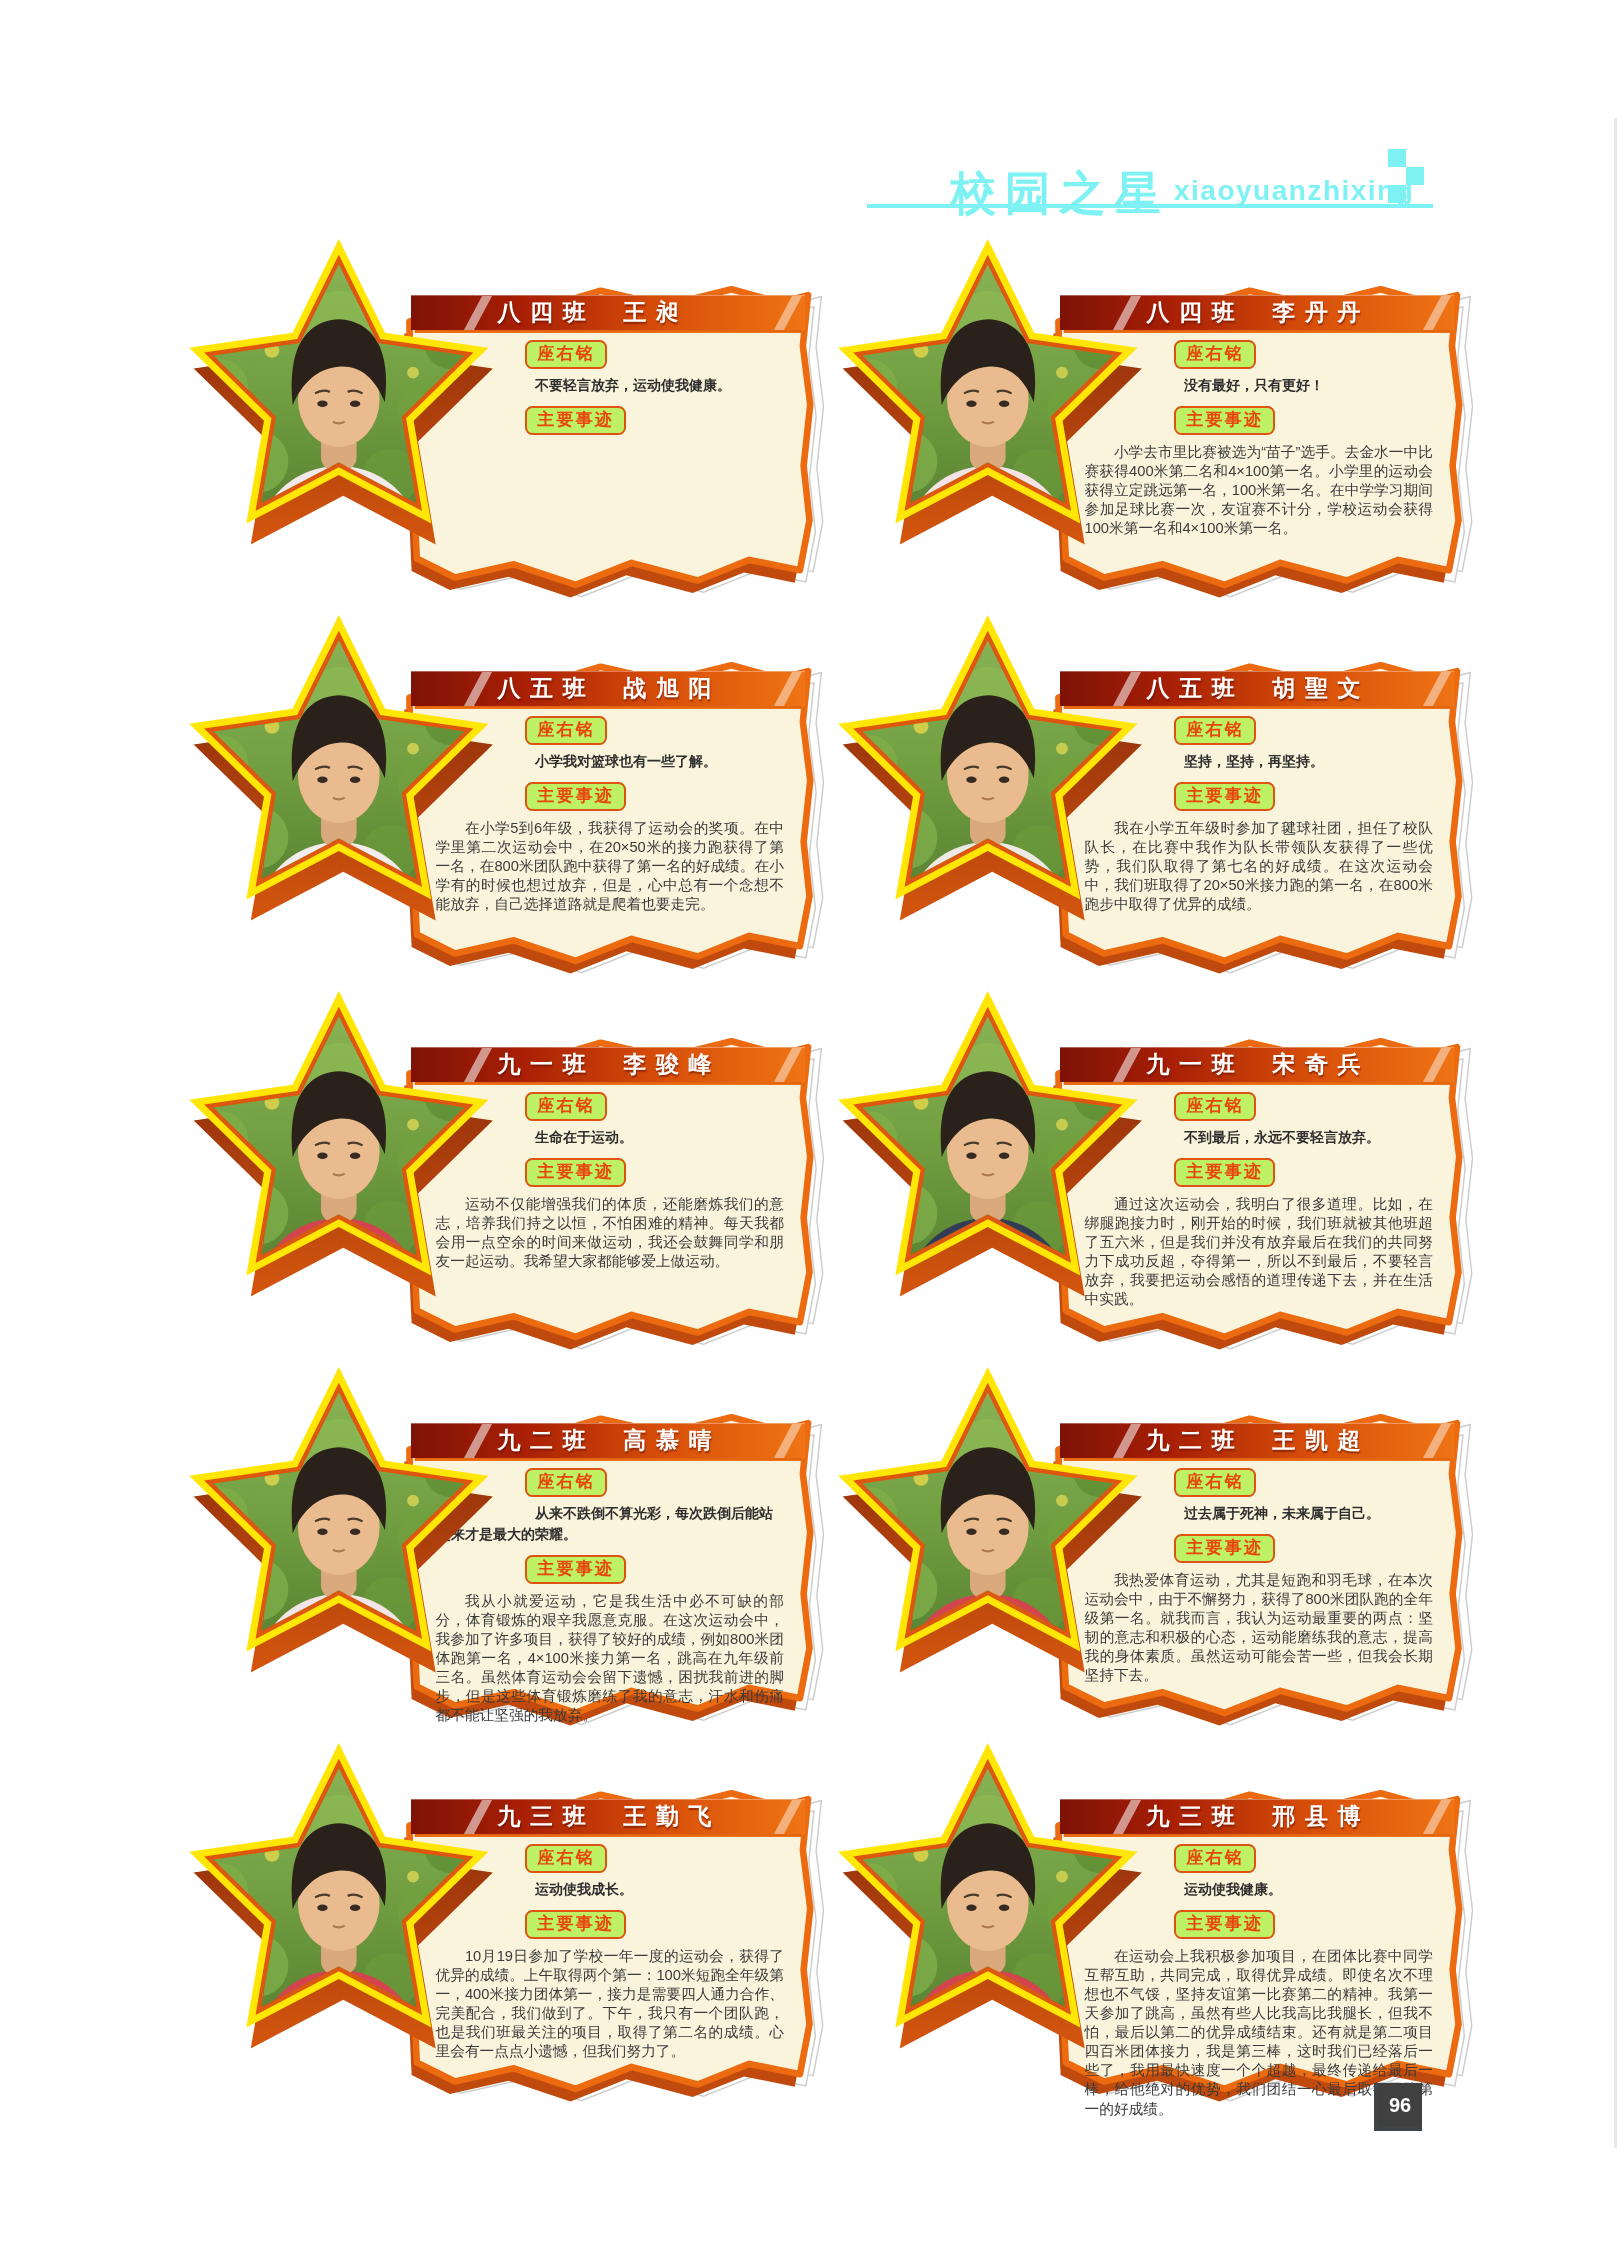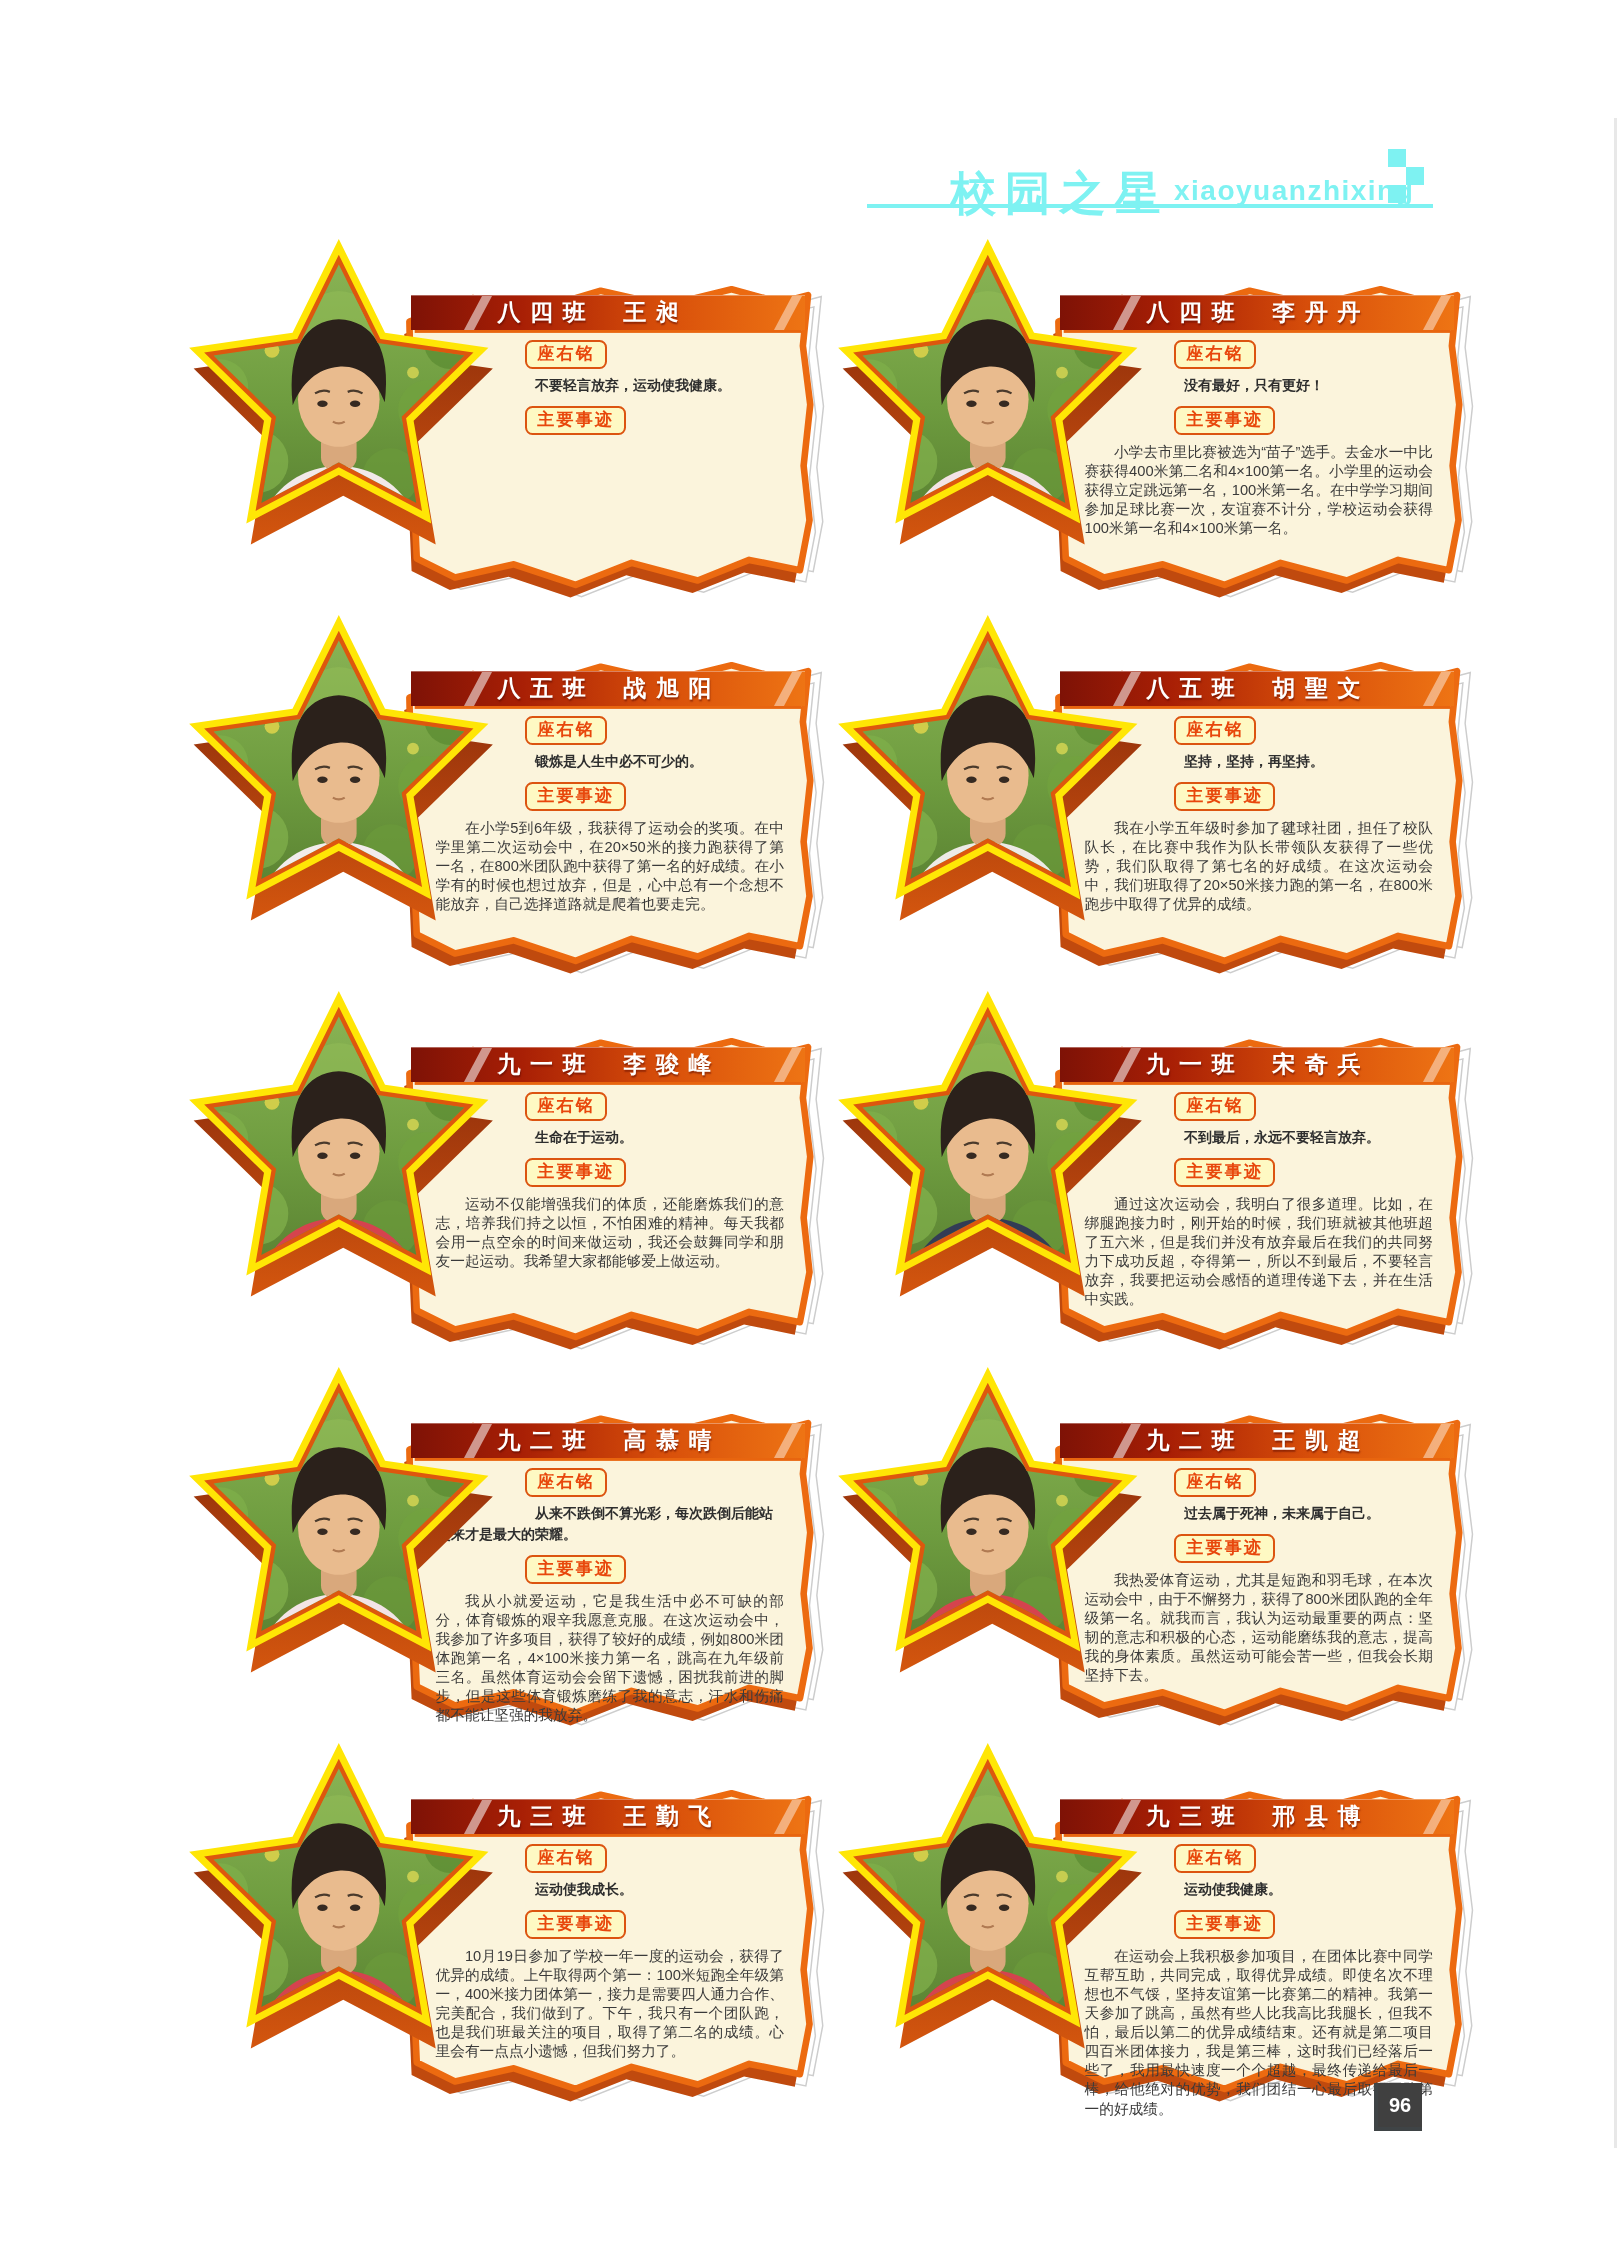--- a/index.html
+++ b/index.html
@@ -33,21 +33,21 @@
     border-top:1.5px solid rgba(255,255,255,.35);
     box-shadow:0 6.6px 0 -3.7px #E8650F;}
   .banner .cls,.banner .nm{color:#ffffff;font-weight:bold;font-size:23px;letter-spacing:9.6px;
     white-space:nowrap;text-shadow:0.7px 1.5px 1.5px rgba(90,10,0,.55);line-height:1;}
   .banner::before{content:"";position:absolute;left:62px;top:0;width:9.6px;height:100%;
     background:rgba(255,255,255,.55);transform:skewX(-28deg);}
   .banner::after{content:"";position:absolute;right:11.8px;top:0;width:9.6px;height:100%;
     background:rgba(255,255,255,.45);transform:skewX(-28deg);}
 
   .tag{display:inline-block;margin:10.3px 0 0 116px;padding:2.9px 10.3px 4.4px;
-    border:2.2px solid #DC5410;border-radius:7.4px;background:#fef9c3;
+    border:2.2px solid #DC5410;border-radius:7.4px;background:#bef264;
     color:#E8470C;font-weight:bold;font-size:17px;letter-spacing:2.2px;line-height:1.05;}
   .tag2{margin-top:10px;}
   .motto{margin:5.9px 29px 0 28px;text-indent:7em;font-size:14px;font-weight:bold;
     color:#2E2E2E;line-height:1.5;}
   .deeds{margin:7.4px 31px 0 26.5px;text-indent:2em;font-size:14.7px;color:#3A3A3A;
     line-height:1.3;text-align:justify;}
 
   .star-svg{position:absolute;left:0;top:0;width:349px;height:308px;}
 
   
@@ -179,21 +179,21 @@
       <use href="#panelShape" class="pp-white" transform="translate(8,16)"></use>
       <use href="#panelShape" class="pp-dark" transform="translate(-7,17)"></use>
       <use href="#panelShape" class="pp-main"></use>
     </svg>
     <div class="panel-content">
       <div class="banner">
         <span class="cls">八五班</span>
         <span class="nm">战旭阳</span>
       </div>
       <div class="tag">座右铭</div>
-      <p class="motto">锻炼是人生中必不可少的。</p>
+      <p class="motto">小学我对篮球也有一些了解。</p>
       <div class="tag tag2">主要事迹</div>
       <p class="deeds">在小学5到6年级，我获得了运动会的奖项。在中学里第二次运动会中，在20×50米的接力跑获得了第一名，在800米团队跑中获得了第一名的好成绩。在小学有的时候也想过放弃，但是，心中总有一个念想不能放弃，自己选择道路就是爬着也要走完。</p>
     </div>
     <svg class="star-svg" viewBox="0 0 470 415">
       <use href="#starShape" transform="translate(6,28)" fill="url(#gradShadow)"></use>
       <use href="#starShape" fill="#FFE605"></use>
       <use href="#starShape" transform="translate(23,21.2) scale(0.9)" fill="#DD570E"></use>
       <g clip-path="url(#starClip)">
         <rect x="40" y="20" width="390" height="370" fill="url(#gradFoliage)"></rect>
         <use href="#foliage"></use>

